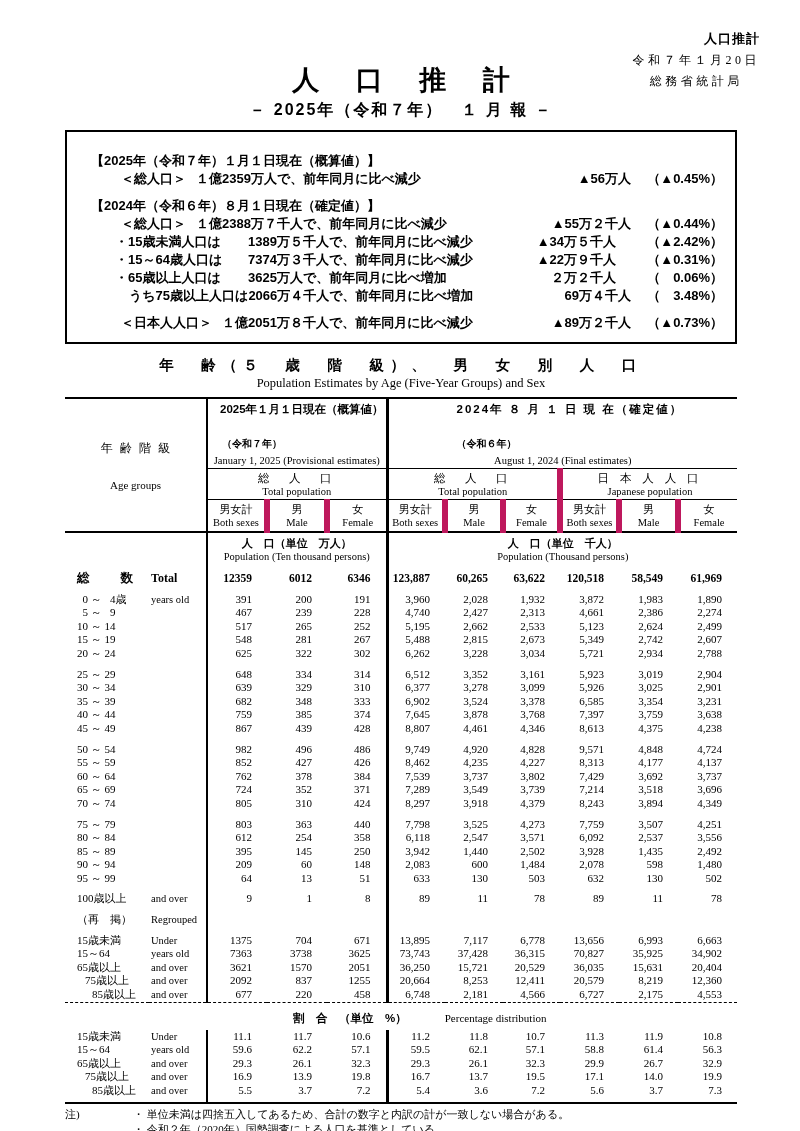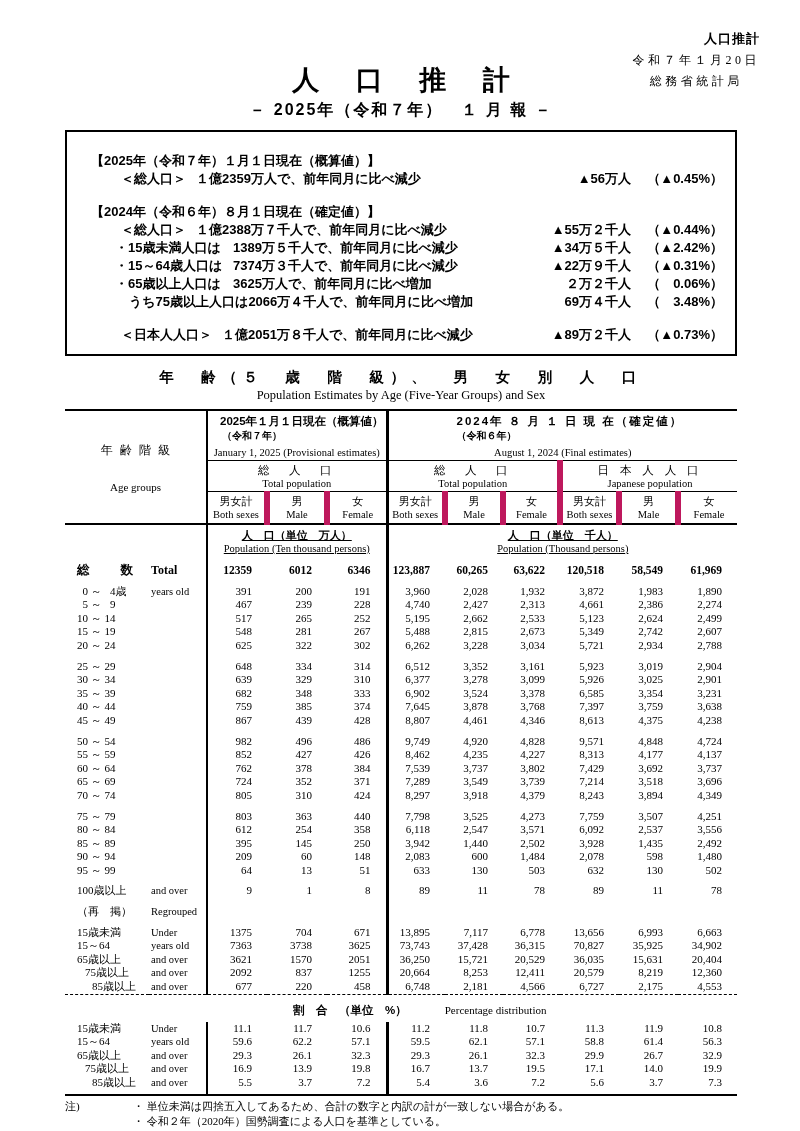--- a/index.html
+++ b/index.html
@@ -18,27 +18,27 @@
 
   
   .main-title { text-align:center; font-family:"Liberation Sans",sans-serif; font-weight:bold;
     font-size:27px; letter-spacing:1.35em; margin-top:38px; text-indent:1.35em; }
   .sub-title { text-align:center; font-family:"Liberation Sans",sans-serif; font-weight:bold;
     font-size:16px; margin-top:2px; letter-spacing:2px; }
 
   
   .summary-box { border:2px solid #000; margin-top:9px; padding:20px 12px 10px 12px;
     font-family:"Liberation Sans",sans-serif; font-weight:bold; font-size:13px; }
-  .s-section { margin-top:15px; }
+  .s-section { margin-top:9px; }
   .s-section:first-child { margin-top:0; }
   .s-heading { padding-left:12px; line-height:18px; }
   .s-row { display:grid; grid-template-columns:auto 1fr 118px 92px; line-height:18px; align-items:baseline; }
   .s-row .s-label { white-space:nowrap; }
   .s-row.ind1 { padding-left:42px; }
-  .s-row.ind2 { padding-left:36px; }
+  .s-row.ind2 { padding-left:36px;gap:15px; }
   .s-row.ind3 { padding-left:50px; }
   .s-row.ind1 .s-label { margin-right:10px; }
   .s-row.ind2 .s-label { min-width:118px; }
   .s-row.ind3 .s-label { min-width:104px; }
   .s-amount { text-align:right; white-space:nowrap; }
   .s-pct { text-align:right; white-space:nowrap; }
 
   
   .table-title { text-align:center; margin-top:12px; }
   .tt-jp { font-family:"Liberation Sans",sans-serif; font-weight:bold; font-size:14.5px; letter-spacing:0.45em; }
@@ -53,33 +53,33 @@
   .bb1 { border-bottom:1px solid #000; }
   .bb2 { border-bottom:2px solid #000; }
 
   td.lbl-head { text-align:center; }
   .lbl-jp { font-size:12px; letter-spacing:0.6em; text-indent:0.6em; }
   .lbl-en { font-size:11px; margin-top:22px; }
 
   .date-cell { padding:3px 0 2px 0; }
   .date-jp { font-family:"Liberation Sans",sans-serif; font-weight:bold; font-size:11.5px; padding-left:12px; }
   .g2 .date-jp { padding-left:68px; letter-spacing:2px; }
-  .date-era { font-family:"Liberation Sans",sans-serif; font-weight:bold; font-size:10px; padding-left:14px; }
+  .date-era { font-family:"Liberation Sans",sans-serif; font-weight:bold; font-size:10px; padding-left:14px;margin-top:20px; }
   .g2 .date-era { padding-left:68px; }
   .date-en { font-size:10.5px; text-align:center; margin-top:4px; }
 
   .pop-cell { text-align:center; padding:2px 0; }
   .pop-jp { font-size:11.5px; letter-spacing:4px; }
   .pop-en { font-size:10.5px; }
 
   td.sex { text-align:center; padding:2px 0 3px 0; }
   .sx-jp { font-size:11px; }
   .sx-en { font-size:10.5px; }
 
-  td.units-cell { text-align:center; padding:3px 0 2px 0;text-decoration:underline; }
+  td.units-cell { text-align:center; padding:3px 0 2px 0; }
   .un-jp { font-family:"Liberation Sans",sans-serif; font-weight:bold; font-size:11px; }
   .un-en { font-size:10.5px; }
 
   td.c-jp { font-size:11px; padding-left:12px; white-space:pre; line-height:13.6px; }
   td.c-jp.indent1 { padding-left:20px; }
   td.c-jp.indent2 { padding-left:27px; }
   td.c-en { font-size:10.5px; padding-left:2px; line-height:13.6px; }
   td.c-num { font-size:11px; text-align:right; padding-right:15px; line-height:13.6px; white-space:nowrap; }
   tr.gap td { padding-top:7px; }
   tr.total-row td { font-weight:bold; padding-top:8px; padding-bottom:7px; }

